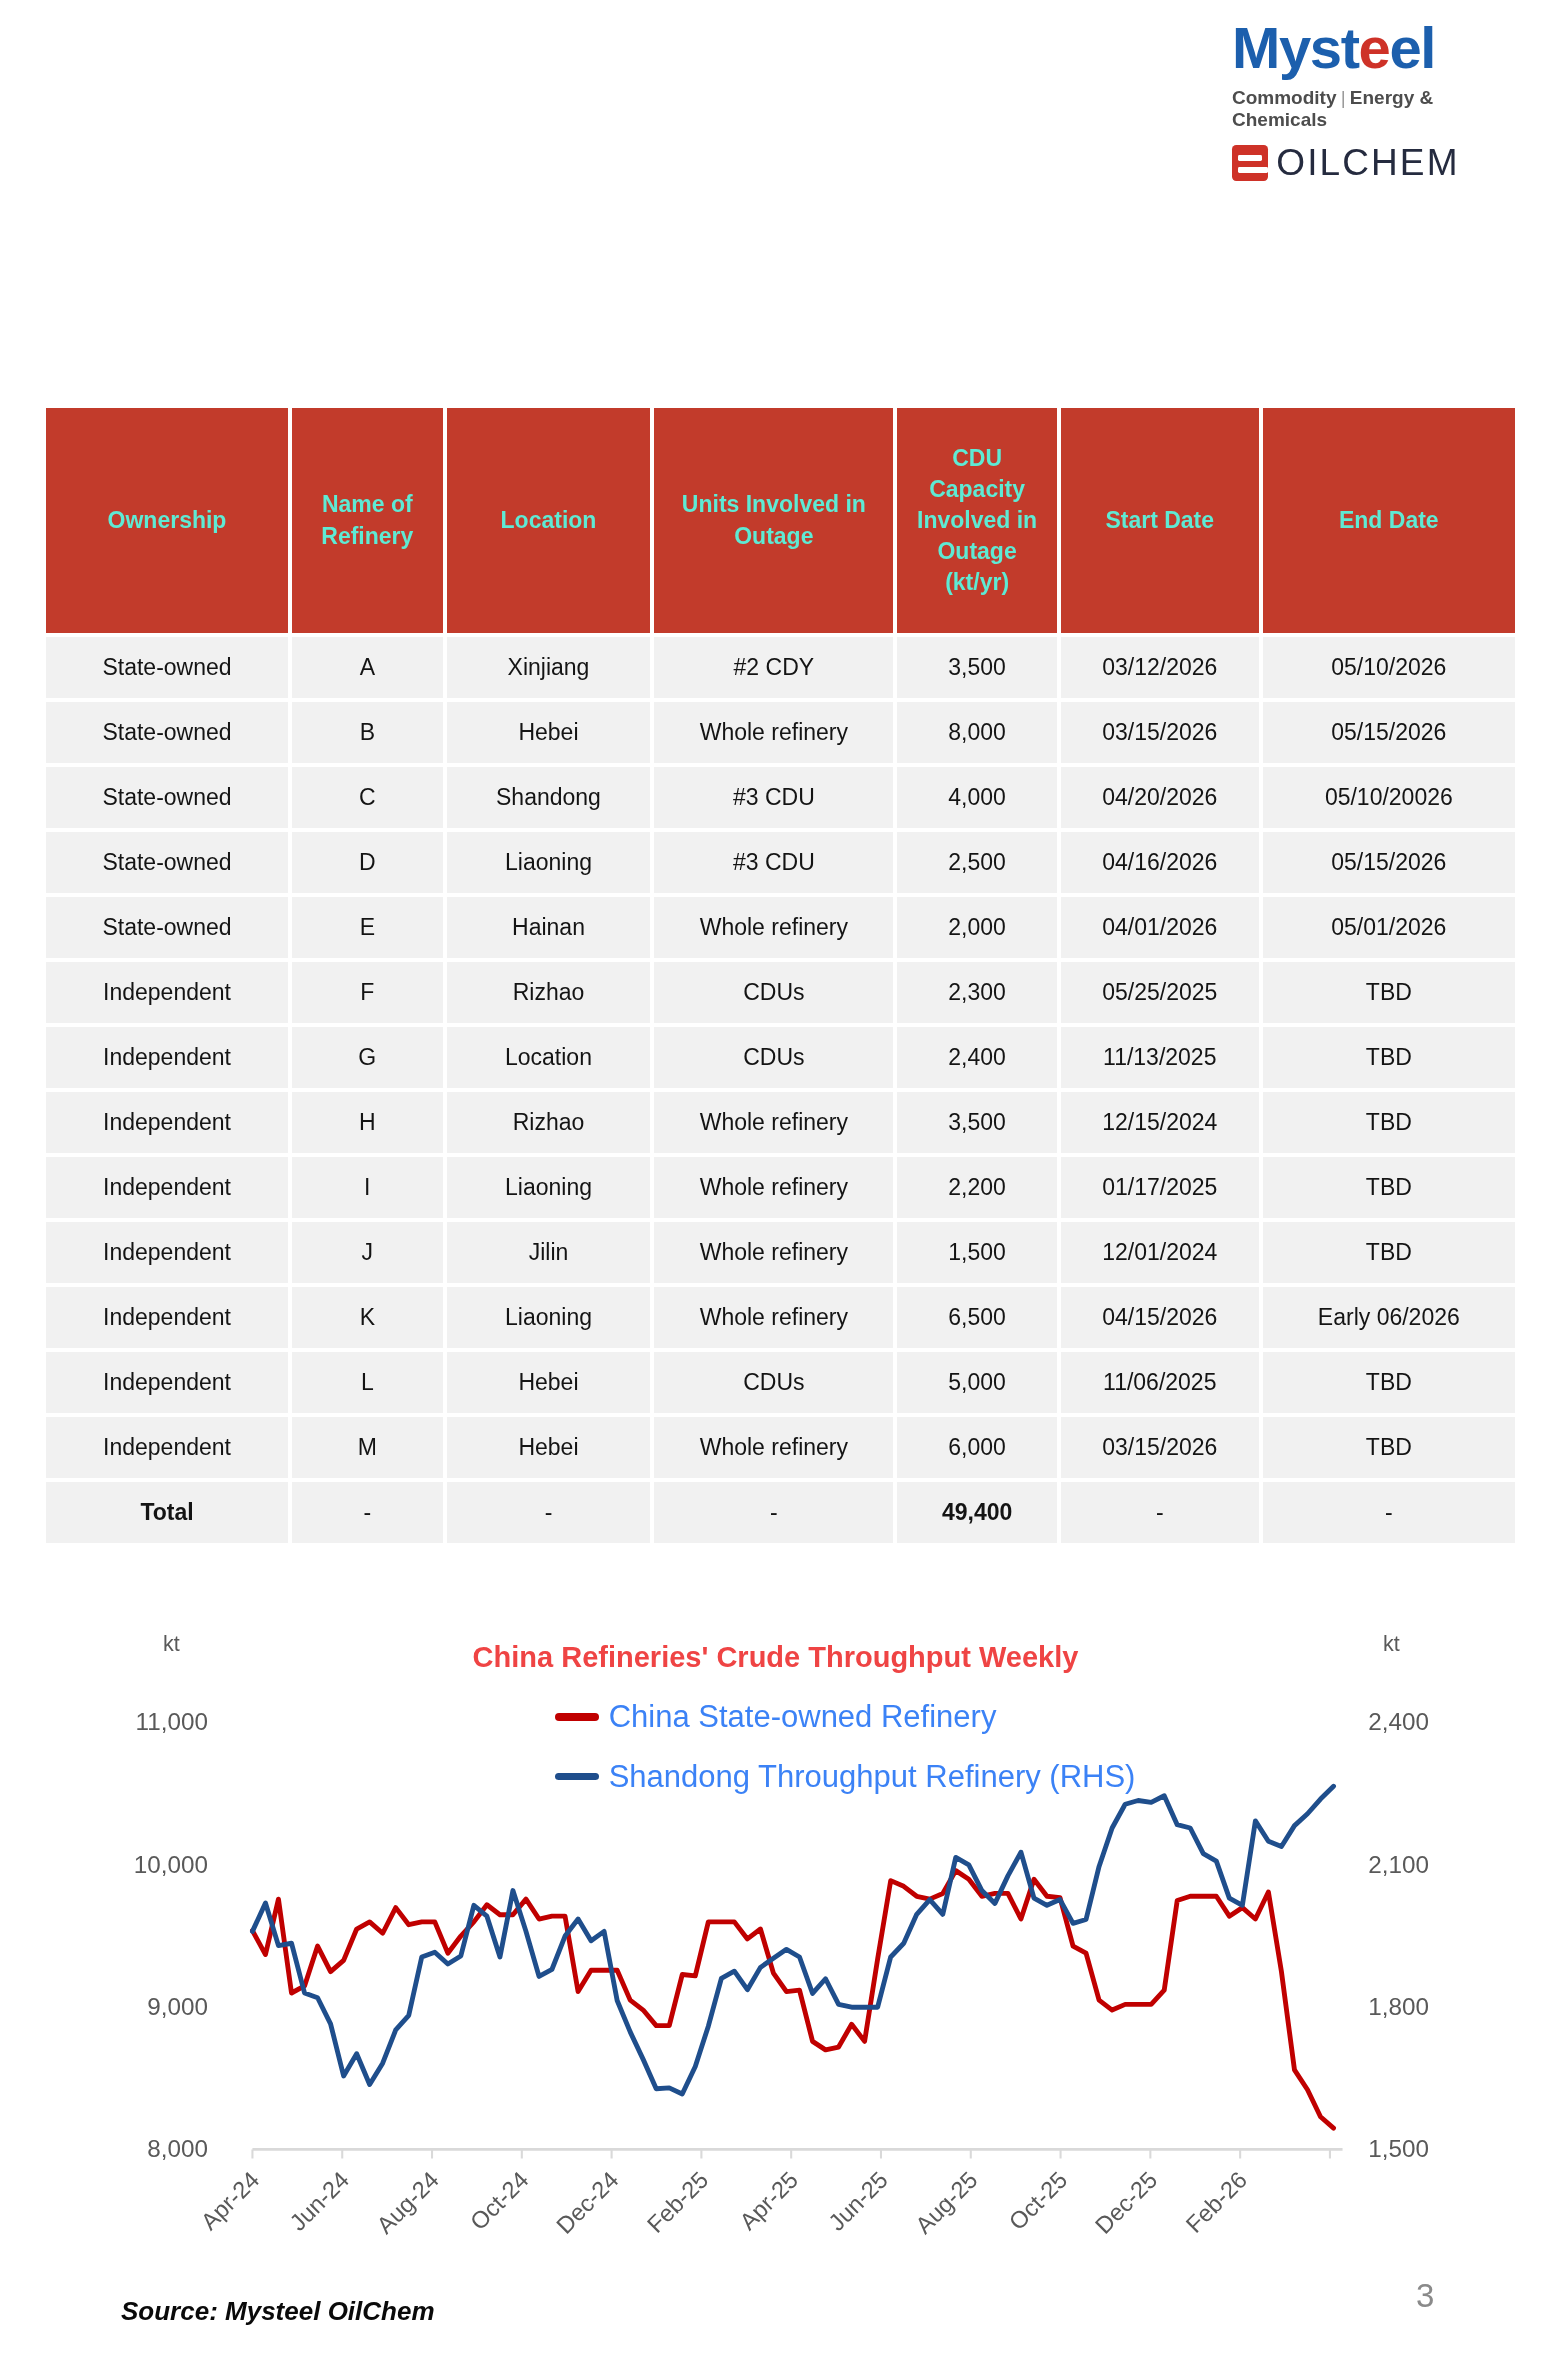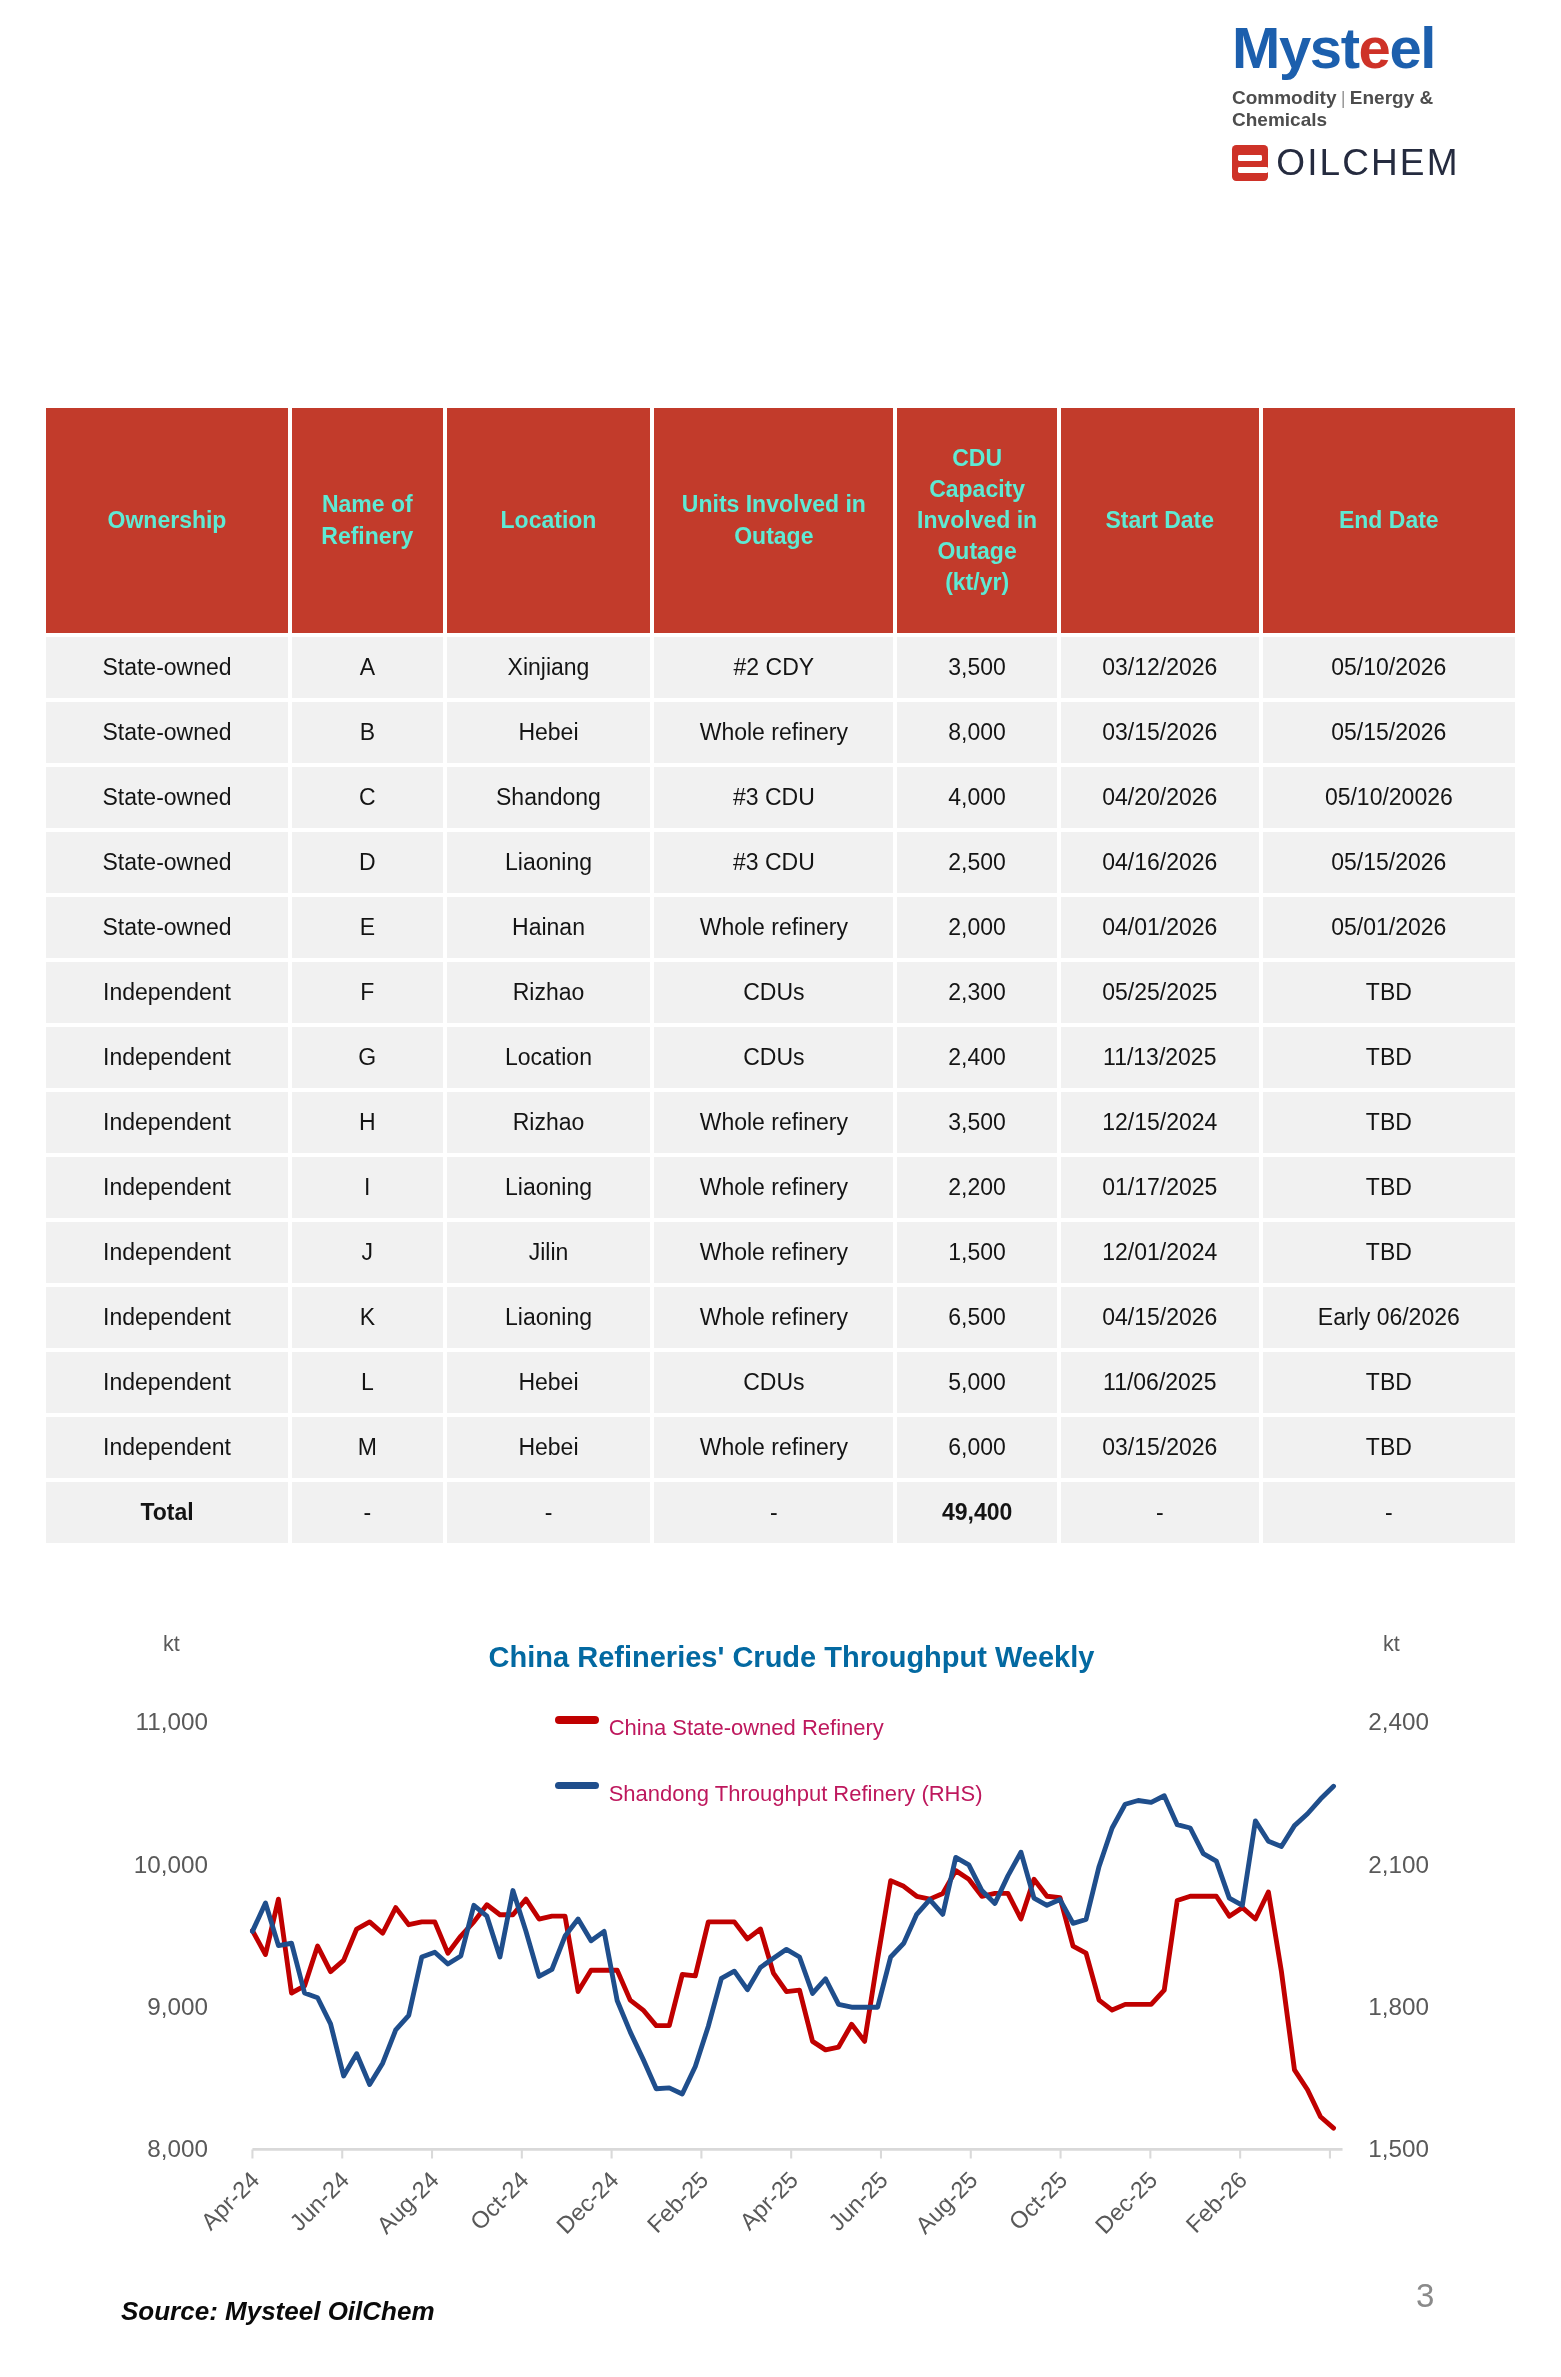--- a/index.html
+++ b/index.html
@@ -35,28 +35,28 @@
     height:229px;vertical-align:middle;text-align:center;
     border:2.1px solid #ffffff;box-sizing:border-box;padding:0 9.7px;line-height:1.35;}
   table.outage td{
     background:#f1f1f1;color:#141414;font-size:23px;
     height:65px;vertical-align:middle;text-align:center;
     border:2.1px solid #ffffff;box-sizing:border-box;padding:0 7px;}
   table.outage tr.total-row td:first-child,
   table.outage tr.total-row td:nth-child(5){font-weight:800;}
   
   .chart-block{position:absolute;left:97px;top:1617px;width:1367px;height:625px;}
-  .chart-title{position:absolute;left:292px;top:24px;width:805px;text-align:center;
-    font-size:29px;font-weight:800;color:#0369a1;}
+  .chart-title{position:absolute;left:276px;top:24px;width:805px;text-align:center;
+    font-size:29px;font-weight:800;color:#ef4444;}
   .kt-left{position:absolute;left:66px;top:15.3px;font-size:21.5px;color:#595959;}
   .kt-right{position:absolute;left:1286px;top:15.3px;font-size:21.5px;color:#595959;}
   .legend{position:absolute;left:458px;top:82px;}
   .legend-item{display:flex;align-items:center;gap:9.7px;margin-bottom:23.6px;}
   .legend-swatch{width:44px;height:7.6px;border-radius:4.2px;background:#888;}
-  .legend-label{font-size:22px;color:#be185d;white-space:nowrap;margin-top:16px;}
+  .legend-label{font-size:31px;color:#3b82f6;white-space:nowrap;}
   svg.plot{position:absolute;left:0;top:0;}
   
   .source-note{position:absolute;left:121px;top:2296px;font-size:26px;font-weight:700;
     font-style:italic;color:#0a0a0a;}
   .page-number{position:absolute;left:1416px;top:2277px;font-size:33px;color:#8a8a8a;}
 </style>
 </head>
 <body>
 
 <div class="page">

